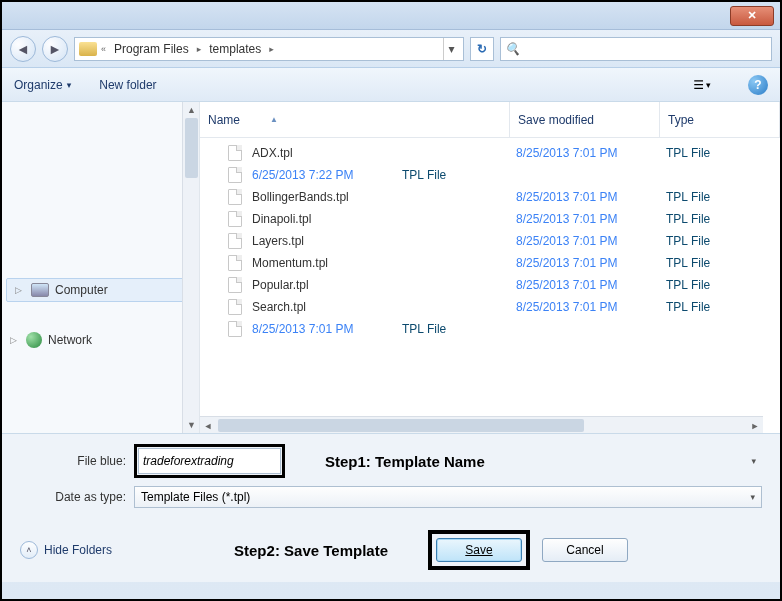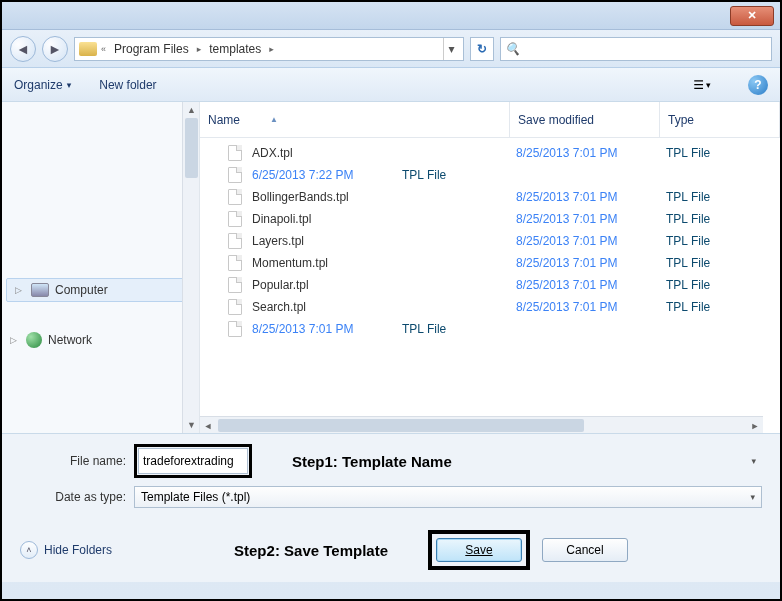--- a/index.html
+++ b/index.html
@@ -47,21 +47,21 @@
   .fname { width: 264px; color: #333; }
   .fdate { width: 150px; color: #3b82f6; }
   .ftype { color: #0c4a6e; }
   .scrollbar-h { position: absolute; bottom: 0; left: 0; right: 17px; height: 17px; background: #eef2f7; border-top: 1px solid #d8dee6; }
   .scrollbar-h .thumb { position: absolute; left: 18px; top: 2px; height: 13px; width: 65%; background: #cad6e3; border-radius: 2px; }
   .scrollbar-h .arr { position: absolute; top: 0; height: 17px; width: 16px; display: flex; align-items: center; justify-content: center; color: #666; font-size: 9px; }
   .bottom { padding: 10px 18px 12px; background: #eef3f9; position: relative; }
   .field-row { display: flex; align-items: center; margin-bottom: 8px; }
   .field-label { width: 114px; text-align: right; padding-right: 8px; color: #333; }
   .filename-wrap { display: inline-flex; align-items: center; border: 3px solid #000; padding: 1px; }
-  .filename-input { width: 110px; height: 20px; border: 1px solid #aebfd1; background: #fff; padding: 12px 4px; font-size: 12px; }
+  .filename-input { width: 143px; height: 20px; border: 1px solid #aebfd1; background: #fff; padding: 12px 4px; font-size: 12px; font-style: italic; }
   .combo { height: 22px; border: 1px solid #aebfd1; background: linear-gradient(#fefefe, #ecf1f7); display: flex; align-items: center; padding: 0 6px; }
   .combo .drop { color: #555; font-size: 9px; margin-left: auto; }
   .combo-filename { flex: 1; margin-left: 8px; }
   .combo-type { flex: 1; }
   .step1 { font-weight: 700; font-size: 15px; color: #000; margin-left: 40px; text-align: right; }
   .footer { display: flex; align-items: center; margin-top: 22px; gap: 12px; }
   .hide-folders { display: flex; align-items: center; gap: 6px; color: #1f3b6b; cursor: pointer; }
   .circle-up { width: 18px; height: 18px; border-radius: 50%; border: 1px solid #9db9d9; background: linear-gradient(#fdfeff, #e3edf8); display: flex; align-items: center; justify-content: center; font-size: 9px; color: #556; }
   .step2 { font-weight: 700; font-size: 15px; color: #000; margin-left: 110px; }
   .btn { width: 86px; height: 24px; border: 1px solid #8fa8c2; background: linear-gradient(#fefefe, #e5edf6); border-radius: 3px; cursor: pointer; font-size: 12px; }
@@ -197,21 +197,21 @@
       <div class="scrollbar-h">
         <div class="arr" style="left:0">◄</div>
         <div class="thumb"></div>
         <div class="arr" style="right:0">►</div>
       </div>
     </div>
   </div>
 
   <div class="bottom">
     <div class="field-row">
-      <div class="field-label">File name:</div>
+      <div class="field-label">File blue:</div>
       <span class="filename-wrap">
         <input class="filename-input" value="tradeforextrading" style="">
       </span>
       <span class="step1">Step1: Template Name</span>
       <div class="combo combo-filename" style="background:transparent;border:none;">
         <span class="drop">▾</span>
       </div>
     </div>
     <div class="field-row">
       <div class="field-label">Date as type:</div>

